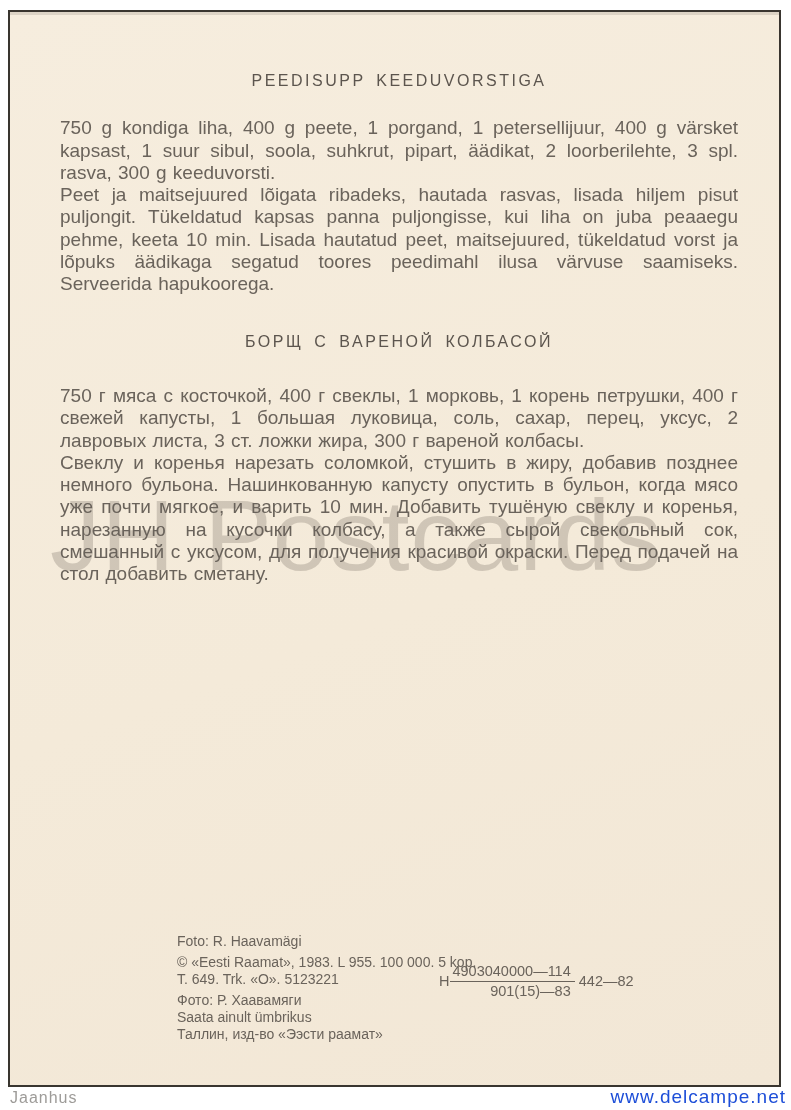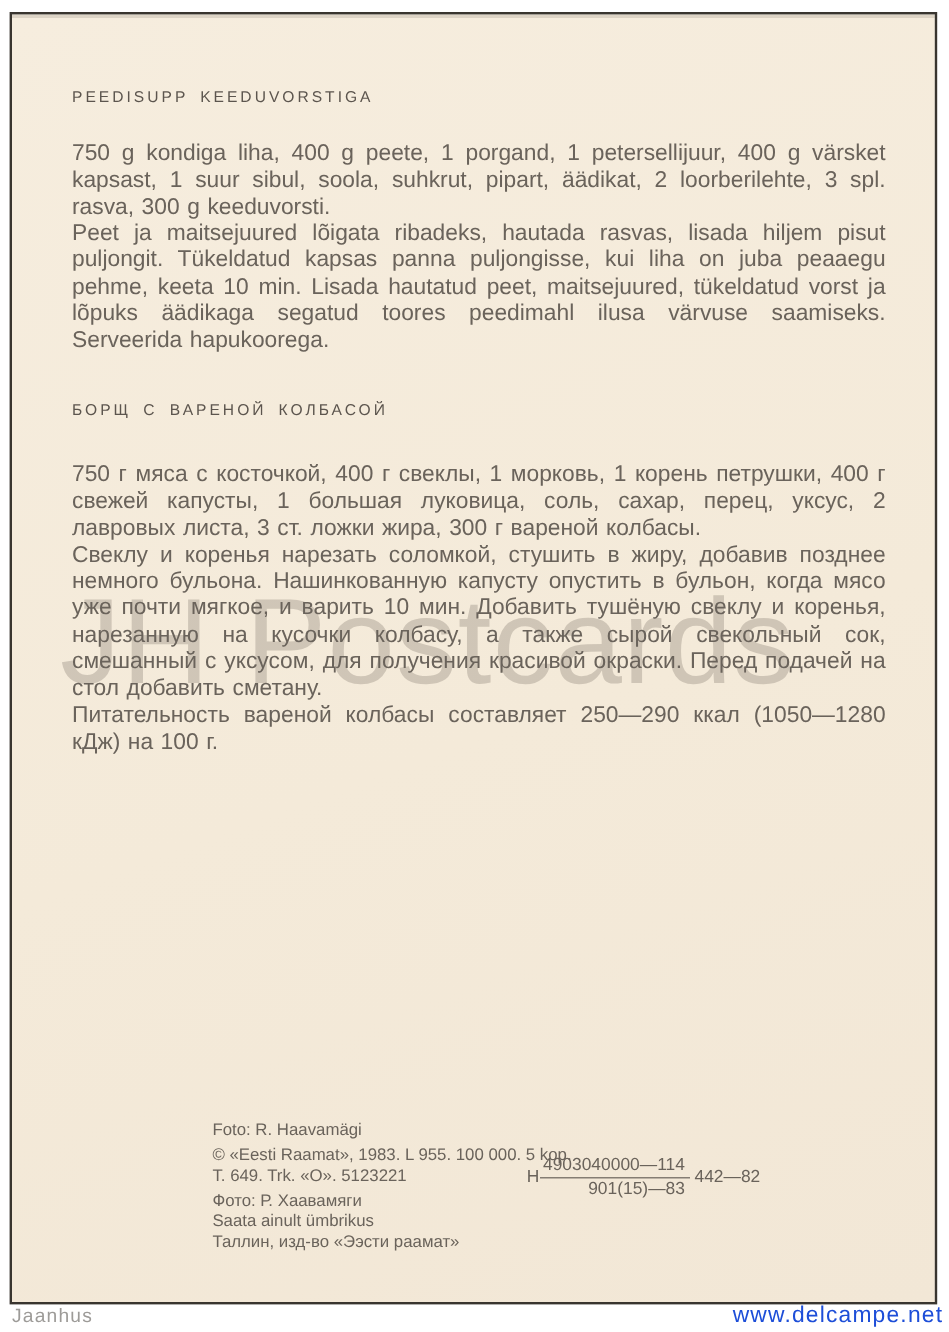--- a/index.html
+++ b/index.html
@@ -33,24 +33,24 @@
   .textcol {
     position: absolute;
     left: 50px; top: 0;
     width: 678px;
     z-index: 2;
     color: #6a635b;
     font-size: 19px;
     line-height: 22.3px;
   }
   h1.rtitle {
-    font-size: 13px;
+    font-size: 16px;
     font-weight: normal;
     letter-spacing: 2.5px;
-    text-align: left;
+    text-align: center;
     color: #5c554e;
     word-spacing: 4px;
   }
   .title-et { margin-top: 58px; margin-bottom: 25px; }
   .title-ru { margin-top: 35px; margin-bottom: 32px; }
   p.jp {
     text-align: justify;
     word-spacing: 1px;
   }
   .imprint {
@@ -116,21 +116,20 @@
 
     <h1 class="rtitle title-et">PEEDISUPP KEEDUVORSTIGA</h1>
 
     <p class="jp">750 g kondiga liha, 400 g peete, 1 porgand, 1 petersellijuur, 400 g värsket kapsast, 1 suur sibul, soola, suhkrut, pipart, äädikat, 2 loorberilehte, 3 spl. rasva, 300 g keeduvorsti.</p>
     <p class="jp">Peet ja maitsejuured lõigata ribadeks, hautada rasvas, lisada hiljem pisut puljongit. Tükeldatud kapsas panna puljongisse, kui liha on juba peaaegu pehme, keeta 10 min. Lisada hautatud peet, maitsejuured, tükeldatud vorst ja lõpuks äädikaga segatud toores peedimahl ilusa värvuse saamiseks. Serveerida hapukoorega.</p>
 
     <h1 class="rtitle title-ru">БОРЩ С ВАРЕНОЙ КОЛБАСОЙ</h1>
 
     <p class="jp">750 г мяса с косточкой, 400 г свеклы, 1 морковь, 1 корень петрушки, 400 г свежей капусты, 1 большая луковица, соль, сахар, перец, уксус, 2 лавровых листа, 3 ст. ложки жира, 300 г вареной колбасы.</p>
     <p class="jp">Свеклу и коренья нарезать соломкой, стушить в жиру, добавив позднее немного бульона. Нашинкованную капусту опустить в бульон, когда мясо уже почти мягкое, и варить 10 мин. Добавить тушёную свеклу и коренья, нарезанную на кусочки колбасу, а также сырой свекольный сок, смешанный с уксусом, для получения красивой окраски. Перед подачей на стол добавить сметану.</p>
-    <p class="jp">Питательность вареной колбасы составляет 250—290 ккал (1050—1280 кДж) на 100 г.</p>
 
   </div>
 
   <div class="imprint">
     <div class="line">Foto: R. Haavamägi</div>
     <div class="line gap">© «Eesti Raamat», 1983. L 955. 100 000. 5 kop.</div>
     <div class="line">T. 649. Trk. «O». 5123221</div>
     <div class="line gap">Фото: Р. Хаавамяги</div>
     <div class="line">Saata ainult ümbrikus</div>
     <div class="line">Таллин, изд-во «Ээсти раамат»</div>

